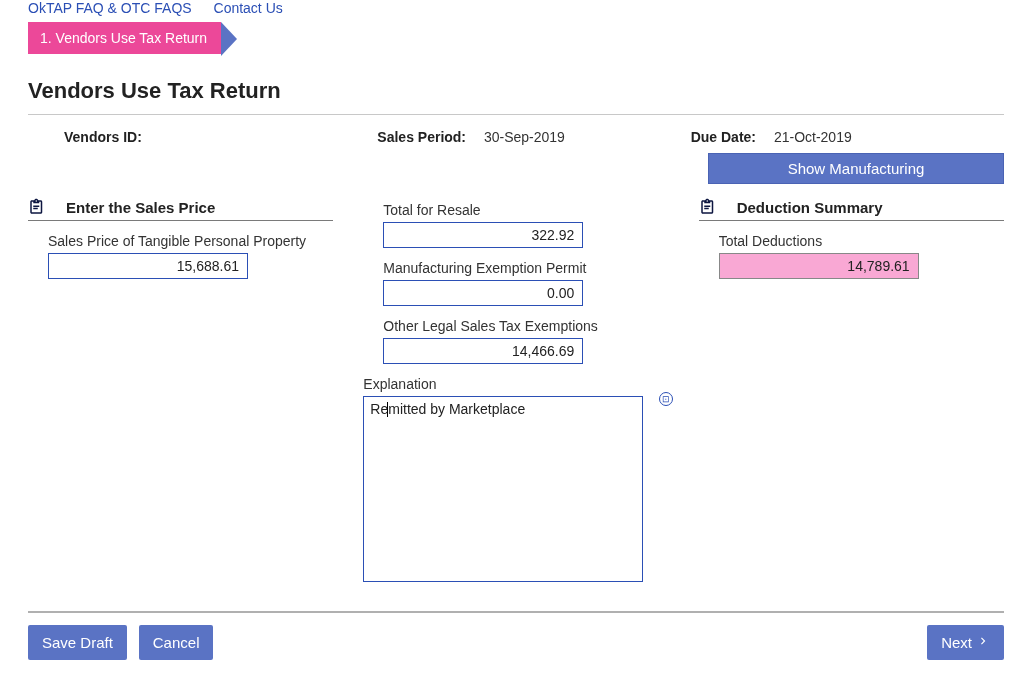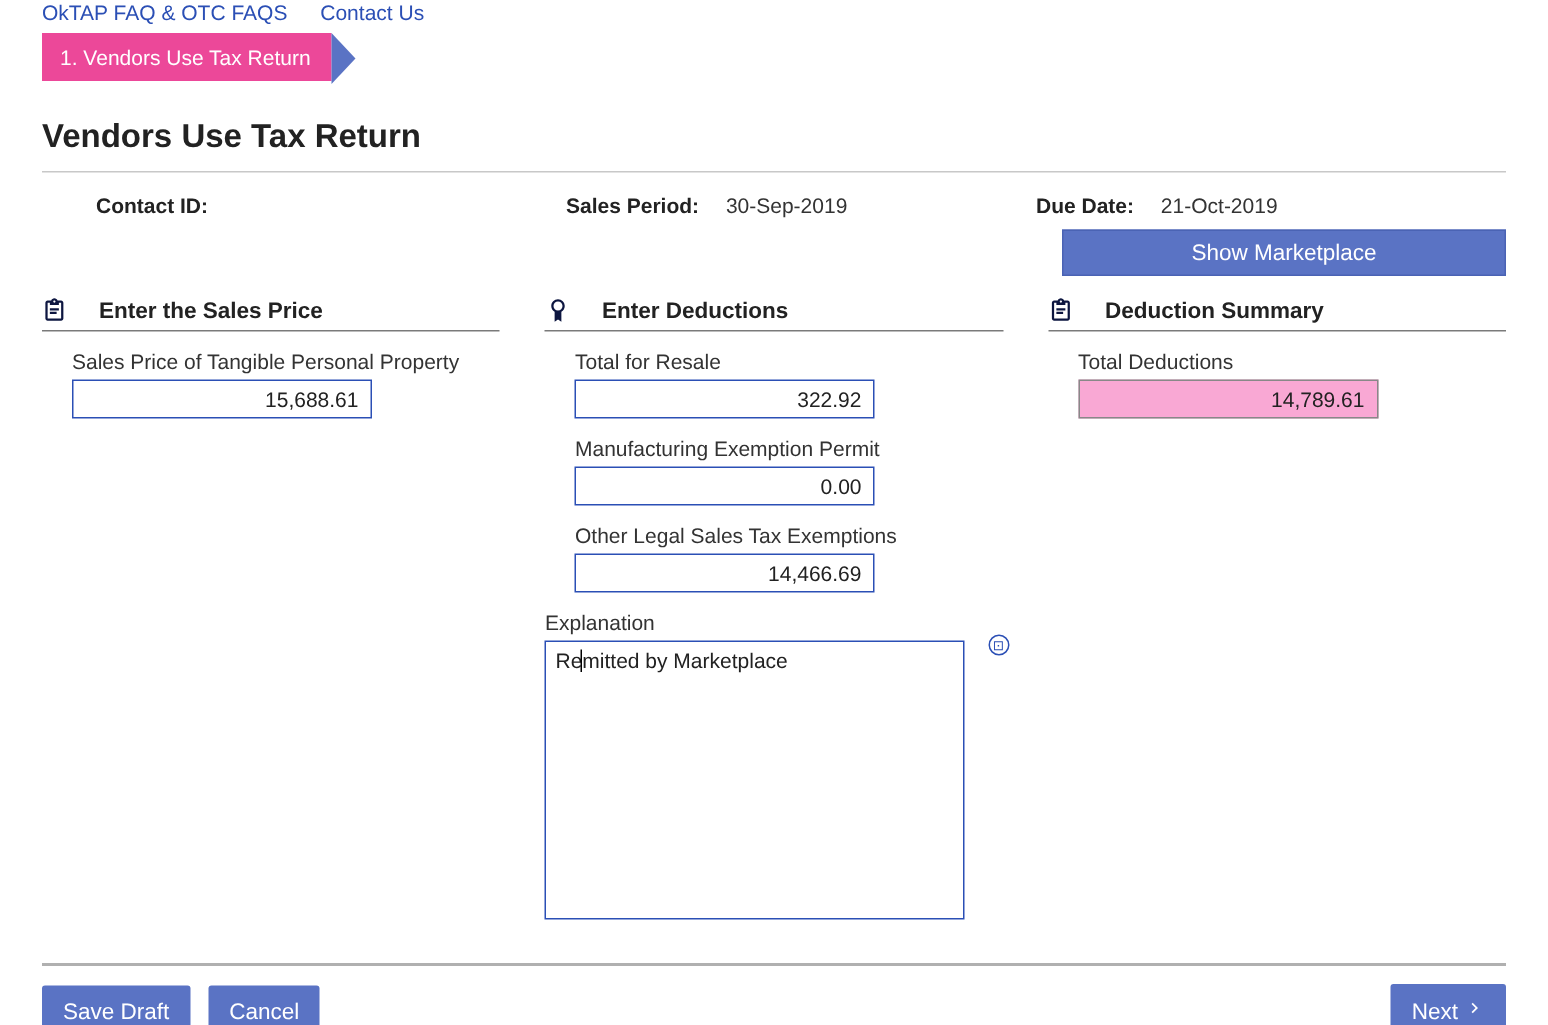--- a/index.html
+++ b/index.html
@@ -195,35 +195,35 @@
 
 <div class="breadcrumb-wrap">
   <div class="breadcrumb-step">1. Vendors Use Tax Return</div>
 </div>
 
 <h1 class="page-title">Vendors Use Tax Return</h1>
 <hr class="hr">
 
 <div class="meta-row">
   <div class="meta-col">
-    <span class="meta-label">Contact ID:</span>
+    <span class="meta-label">Vendors ID:</span>
     <span class="meta-val"></span>
   </div>
   <div class="meta-col">
     <span class="meta-label">Sales Period:</span>
     <span class="meta-val">30-Sep-2019</span>
   </div>
   <div class="meta-col">
     <span class="meta-label">Due Date:</span>
     <span class="meta-val">21-Oct-2019</span>
   </div>
 </div>
 
 <div class="instr-row">
-  <button class="show-instr-btn">Show Marketplace</button>
+  <button class="show-instr-btn">Show Manufacturing</button>
 </div>
 
 <div class="columns">
 
   <div class="col">
     <div class="section-header">
       <span class="icon">
         <svg viewBox="0 0 24 24" width="18" height="18" fill="#0d1640">
             <path d="M19 3h-4.18C14.4 1.84 13.3 1 12 1s-2.4.84-2.82 2H5c-1.1 0-2 .9-2 2v14c0 1.1.9 2 2 2h14c1.1 0 2-.9 2-2V5c0-1.1-.9-2-2-2zm-7 0c.55 0 1 .45 1 1s-.45 1-1 1-1-.45-1-1 .45-1 1-1zM9 17l-4-4 1.41-1.41L9 14.17l8.59-8.59L19 7l-10 10z" opacity="0"></path>
             <path d="M17 3h-3.18C13.4 1.84 12.3 1 11 1s-2.4.84-2.82 2H5c-1.1 0-2 .9-2 2v14c0 1.1.9 2 2 2h12c1.1 0 2-.9 2-2V5c0-1.1-.9-2-2-2zm-6 0c.55 0 1 .45 1 1s-.45 1-1 1-1-.45-1-1 .45-1 1-1zm6 16H5V5h2v2h8V5h2v14zM7 10h8v2H7zm0 3h6v2H7z"></path>
@@ -231,29 +231,20 @@
       </span>
       <span class="title">Enter the Sales Price</span>
     </div>
     <div class="field">
       <div class="field-label">Sales Price of Tangible Personal Property</div>
       <input class="num-input" type="text" value="15,688.61" style="">
     </div>
   </div>
 
   <div class="col">
-    <div class="section-header">
-      <span class="icon">
-        <svg viewBox="0 0 24 24" width="18" height="18" fill="#0d1640">
-            <path d="M12 2C8.69 2 6 4.69 6 8c0 2.22 1.21 4.15 3 5.19V22l3-2 3 2v-8.81c1.79-1.04 3-2.97 3-5.19 0-3.31-2.69-6-6-6zm0 2c2.21 0 4 1.79 4 4s-1.79 4-4 4-4-1.79-4-4 1.79-4 4-4z"></path>
-            <text x="12" y="10" font-size="6" text-anchor="middle" fill="#fff">$</text>
-          </svg>
-      </span>
-      <span class="title">Enter Deductions</span>
-    </div>
     <div class="field">
       <div class="field-label">Total for Resale</div>
       <input class="num-input" type="text" value="322.92" style="">
     </div>
     <div class="field">
       <div class="field-label">Manufacturing Exemption Permit</div>
       <input class="num-input" type="text" value="0.00" style="">
     </div>
     <div class="field">
       <div class="field-label">Other Legal Sales Tax Exemptions</div>

